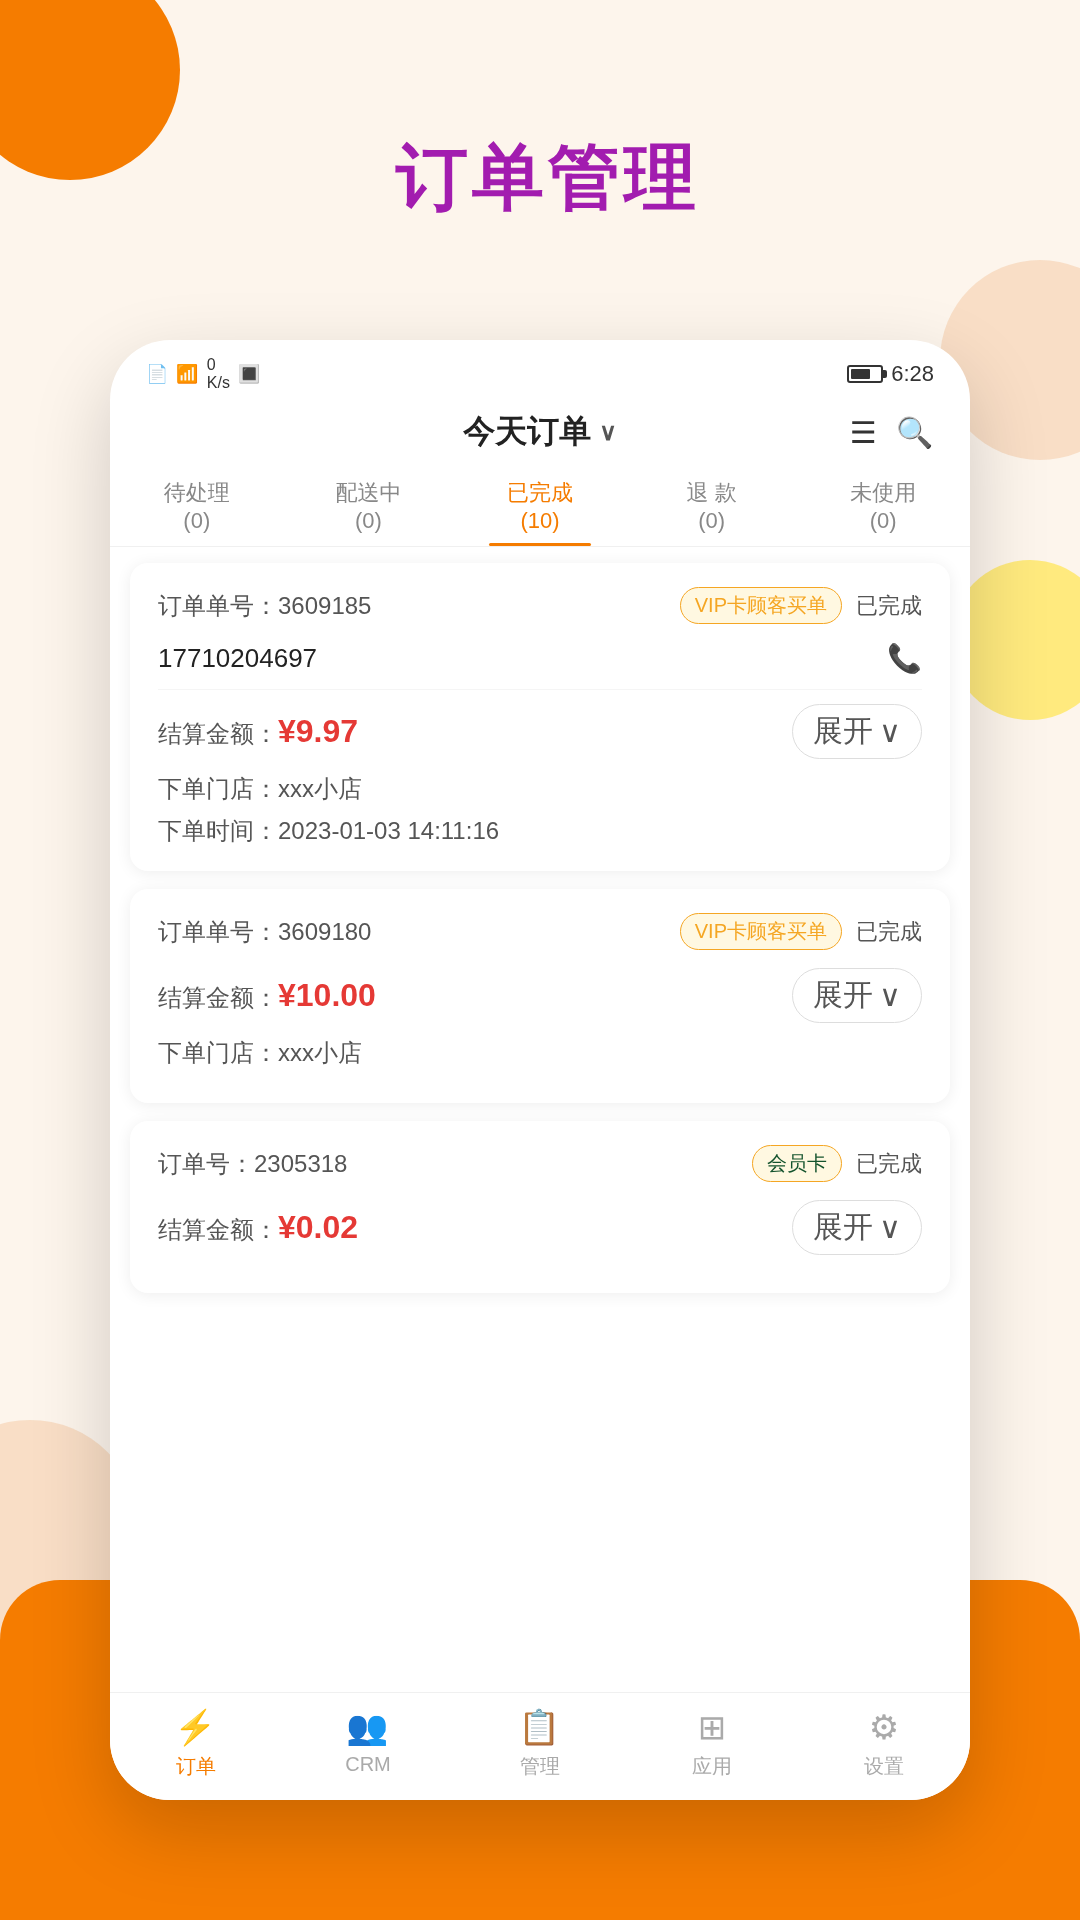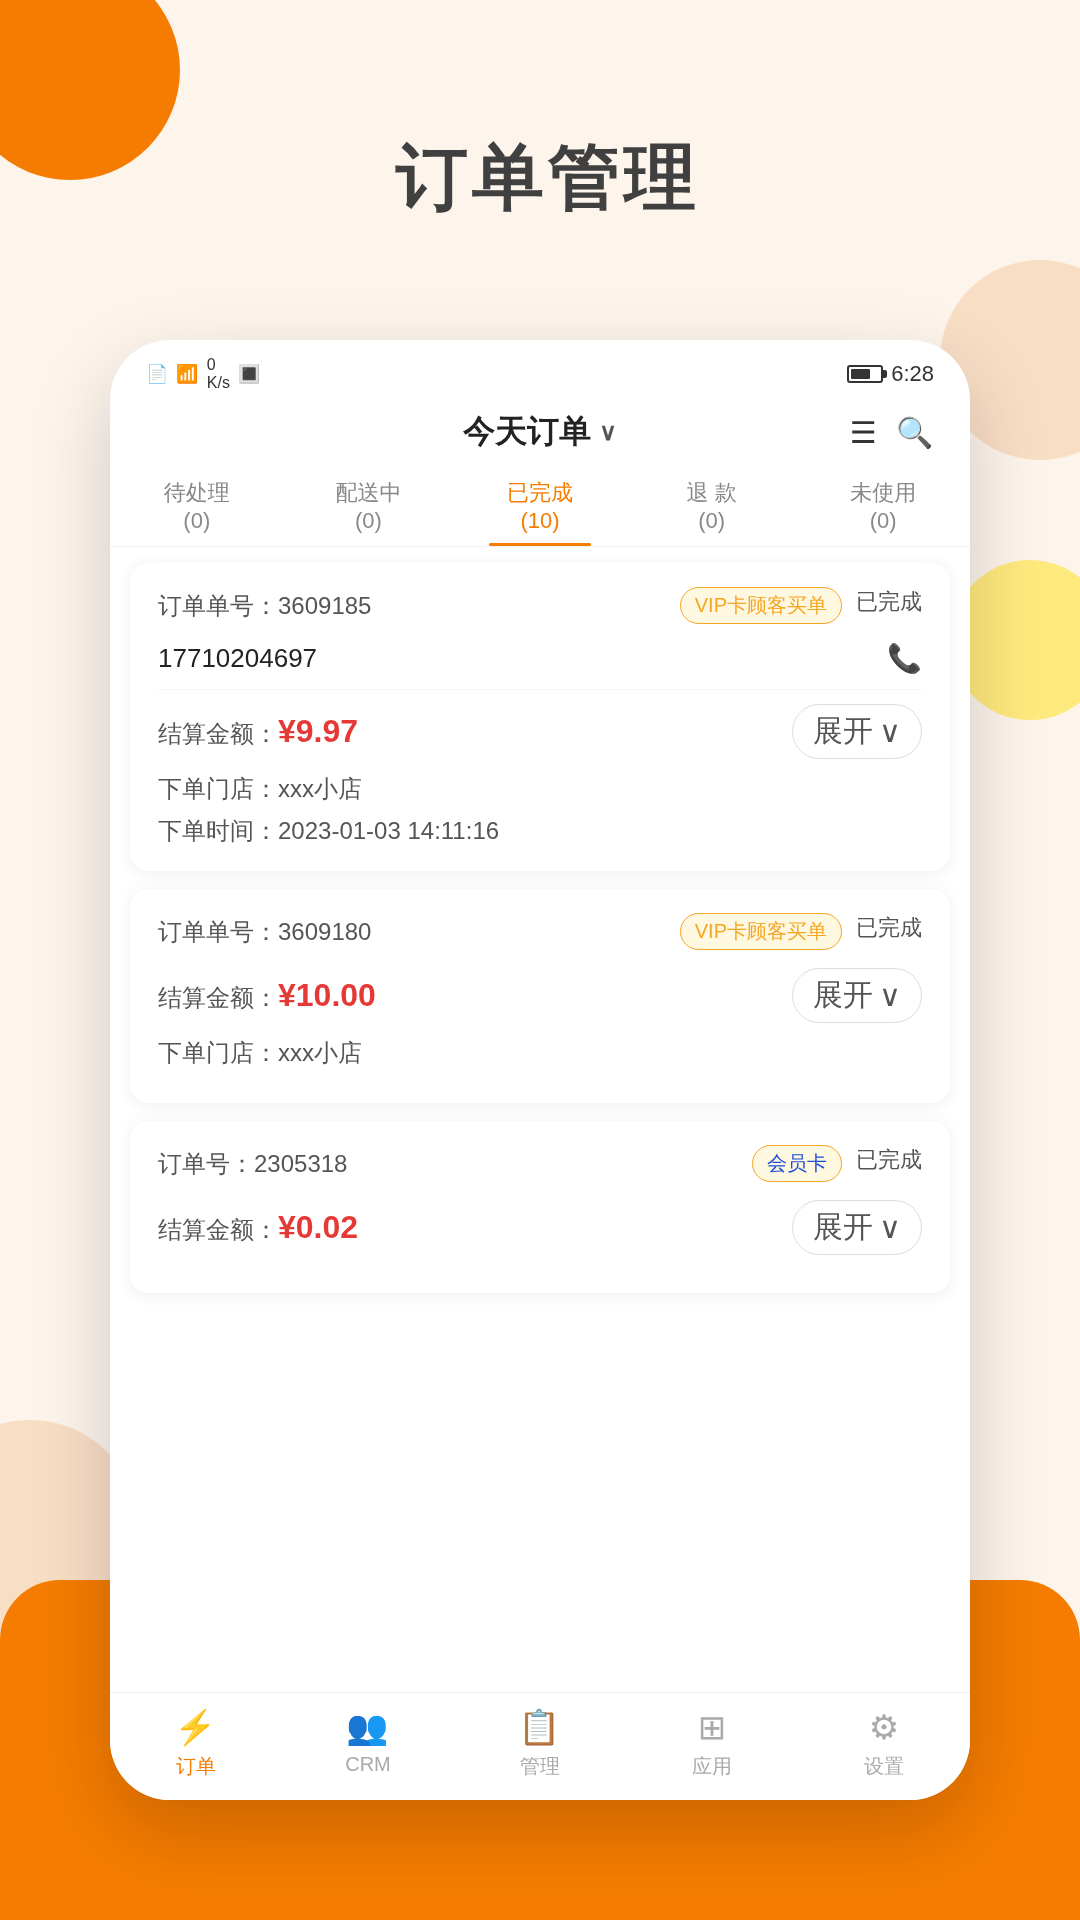--- a/index.html
+++ b/index.html
@@ -60,21 +60,21 @@
     }
 
     
     .page-title {
       position: absolute;
       top: 130px;
       left: 0; right: 0;
       text-align: center;
       font-size: 72px;
       font-weight: 700;
-      color: #404040;
+      color: #a21caf;
       letter-spacing: 4px;
       padding-left: 16px;
     }
 
     
     .phone-mockup {
       position: absolute;
       top: 340px;
       left: 110px;
       right: 110px;
@@ -219,34 +219,34 @@
       align-items: center;
       justify-content: space-between;
       margin-bottom: 18px;
     }
     .order-number {
       font-size: 24px;
       color: #555;
     }
     .order-tags {
       display: flex;
-      align-items: flex-start;
+      align-items: center;
       gap: 14px;
     }
     .tag-vip {
       background: #fff8e1;
       color: #f5a623;
       border: 1px solid #f5a623;
       border-radius: 20px;
       padding: 4px 14px;
       font-size: 20px;
     }
     .tag-member {
       background: #fff8e1;
-      color: #1d4ed8;
+      color: #14532d;
       border: 1px solid #f5a623;
       border-radius: 20px;
       padding: 4px 14px;
       font-size: 20px;
     }
     .tag-complete {
       color: #555;
       font-size: 22px;
     }
     .order-phone-row {

